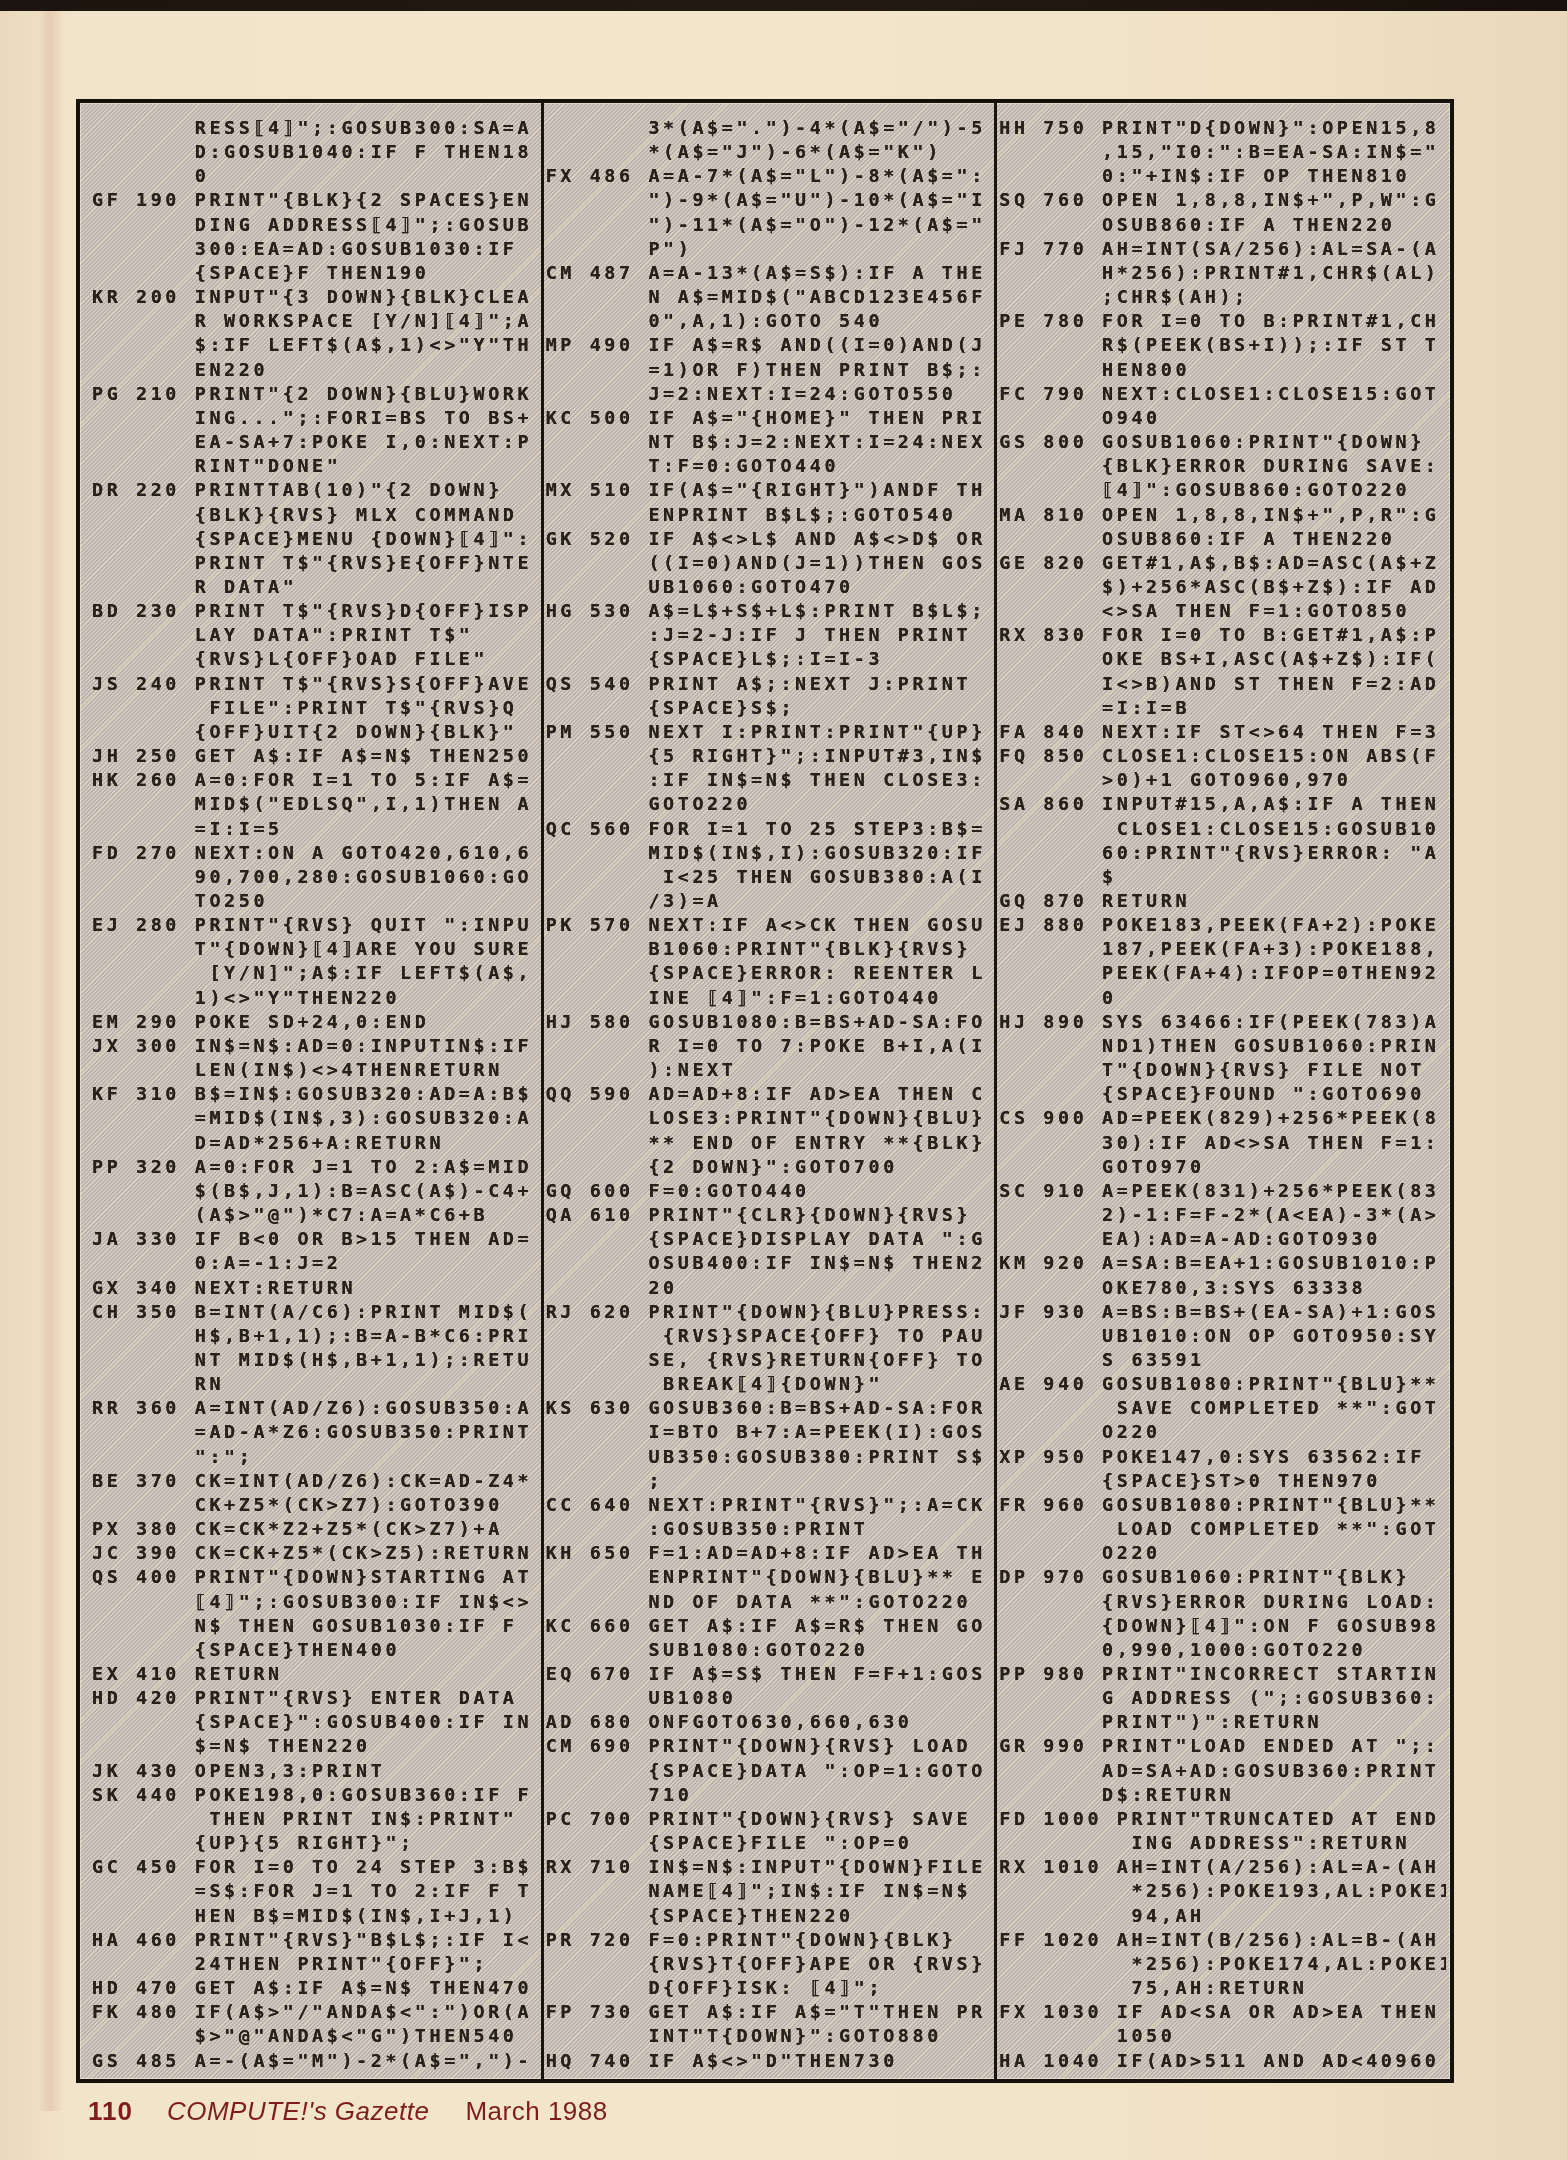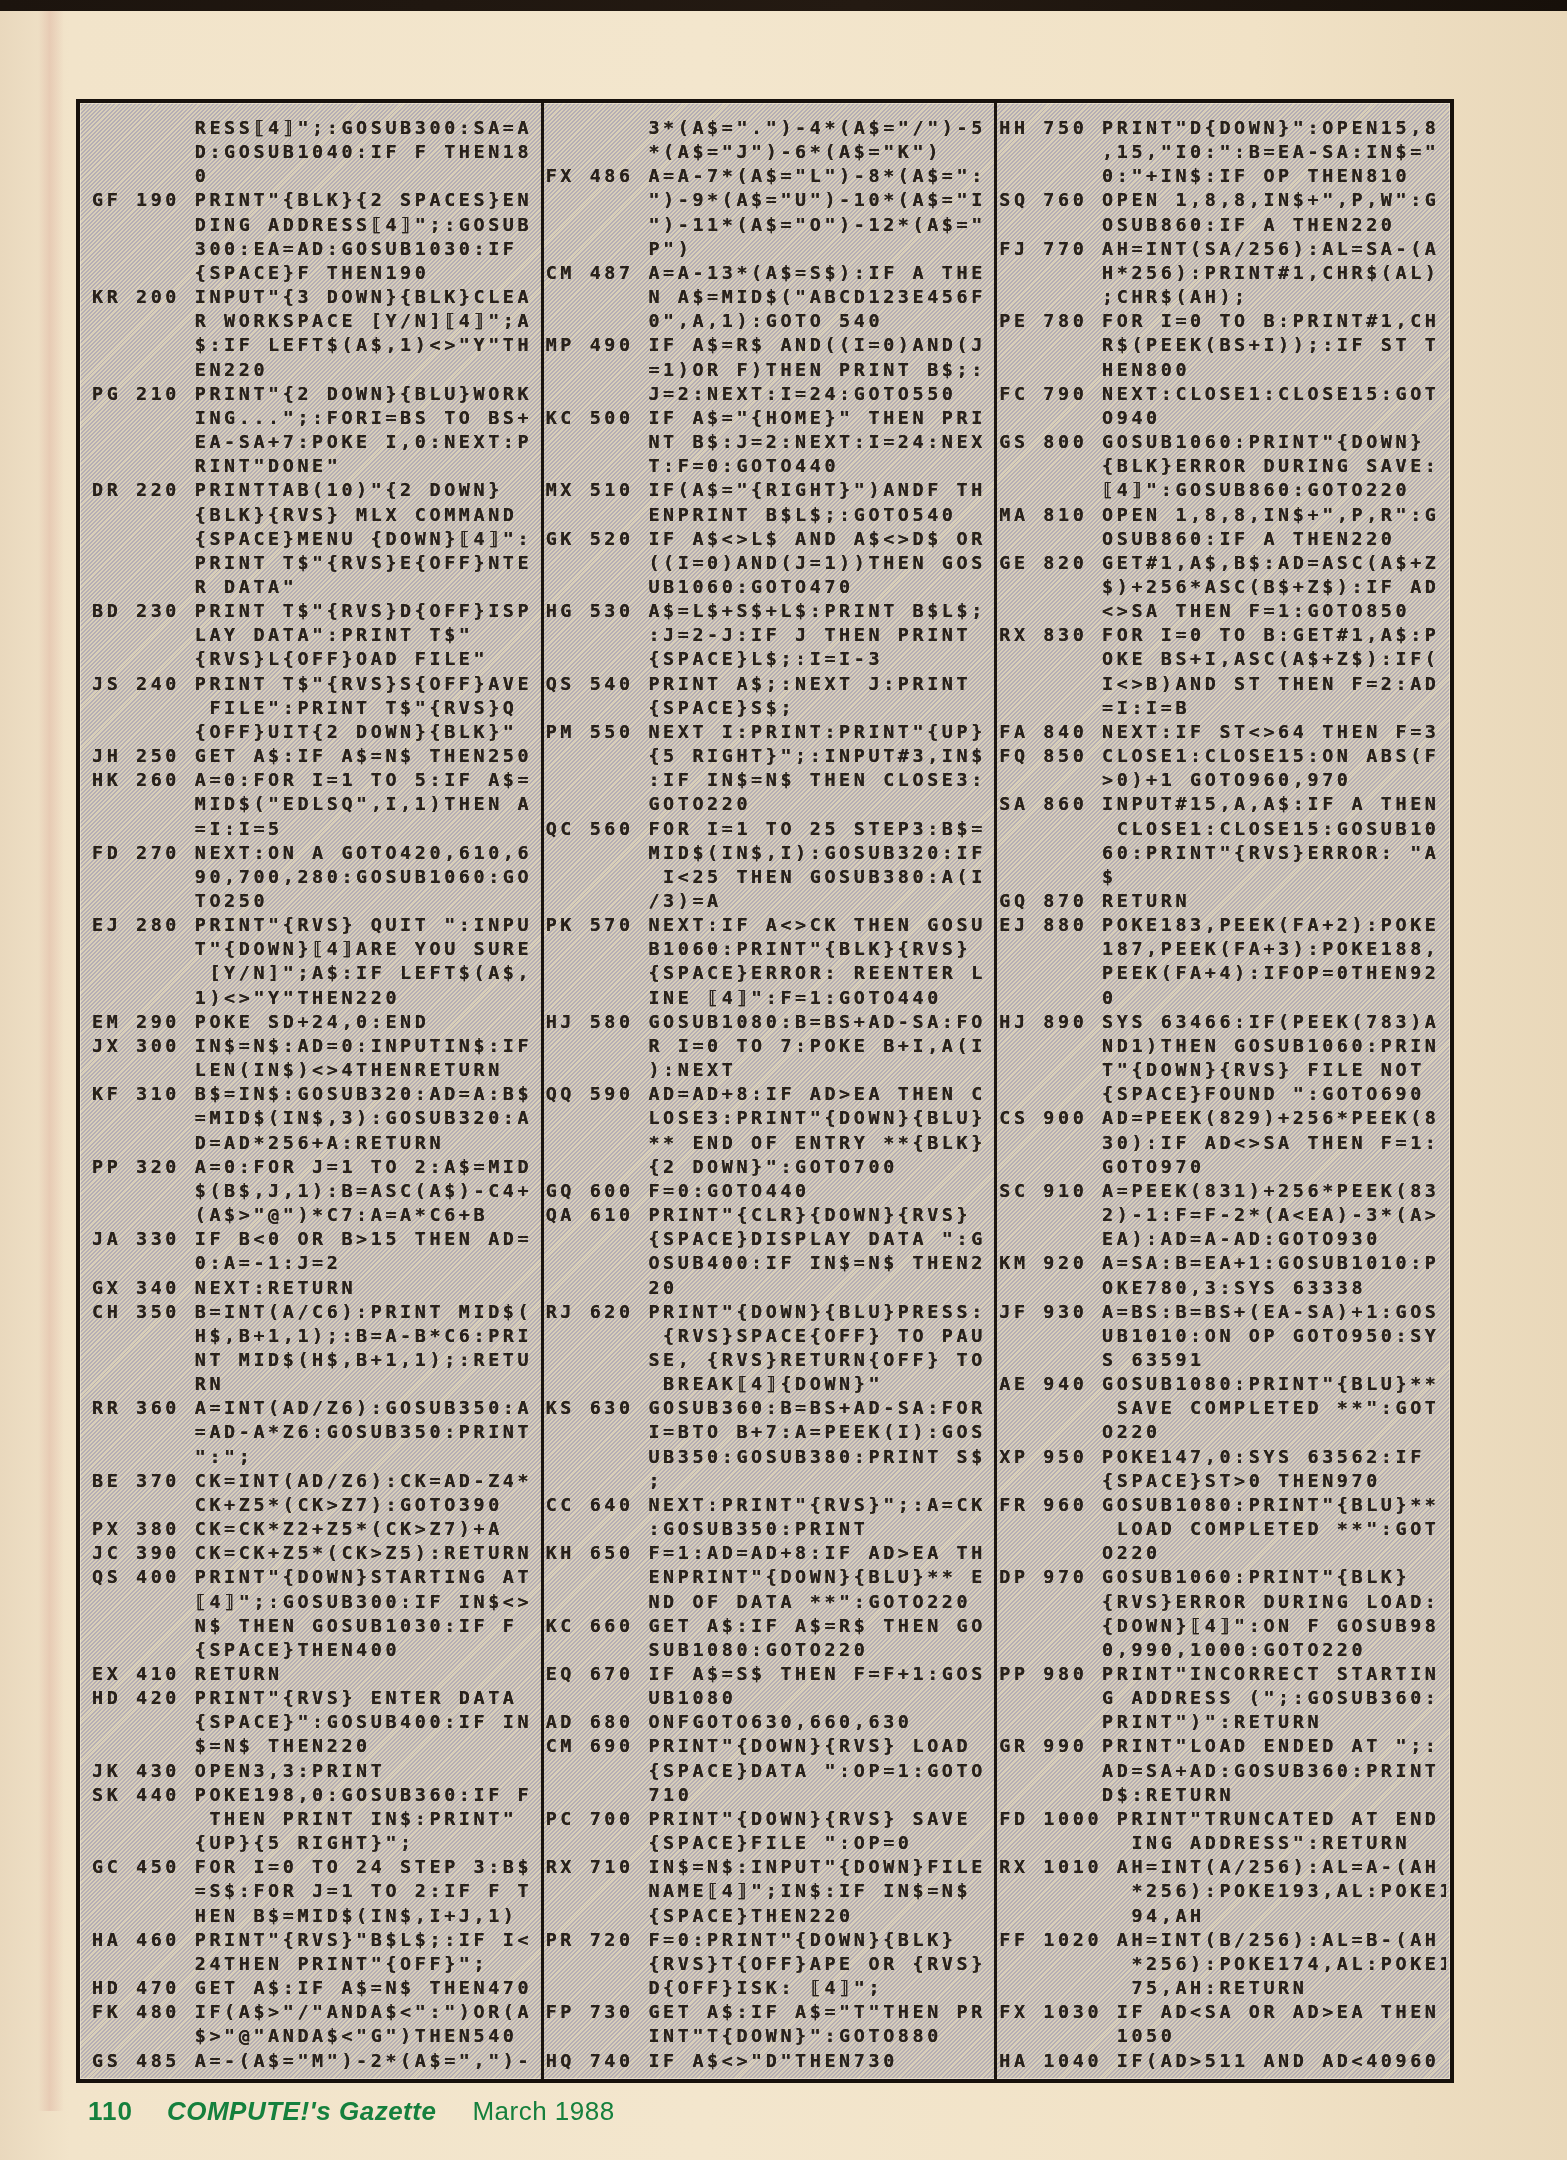--- a/index.html
+++ b/index.html
@@ -43,25 +43,25 @@
     color:#28211a;
     text-shadow:0 0 0.5px rgba(40,33,26,0.85);
     padding-top:2px;
   }
   .divider {
     width:3px; background:#1a140e; margin:-11px 2px -6px 2px; flex:0 0 auto;
   }
   .footer {
     position:absolute; top:2096px; left:88px;
     display:flex; align-items:baseline;
-    color:#15803d;
+    color:#7f1d1d;
     font-size:26px;
   }
   .pagenum { font-weight:bold; letter-spacing:1px; }
-  .mag { font-style:italic; font-weight:bold; margin-left:34px; letter-spacing:0.5px; }
+  .mag { font-style:italic; font-weight:normal; margin-left:34px; letter-spacing:0.5px; }
   .issue { font-weight:normal; margin-left:36px; letter-spacing:0.5px; }
 </style>
 </head>
 <body>
 
 <div class="top-edge"></div>
 <div class="left-margin-shade"></div>
 
 <div class="listing-box">
   <pre class="col">       RESS⟦4⟧";:GOSUB300:SA=A

